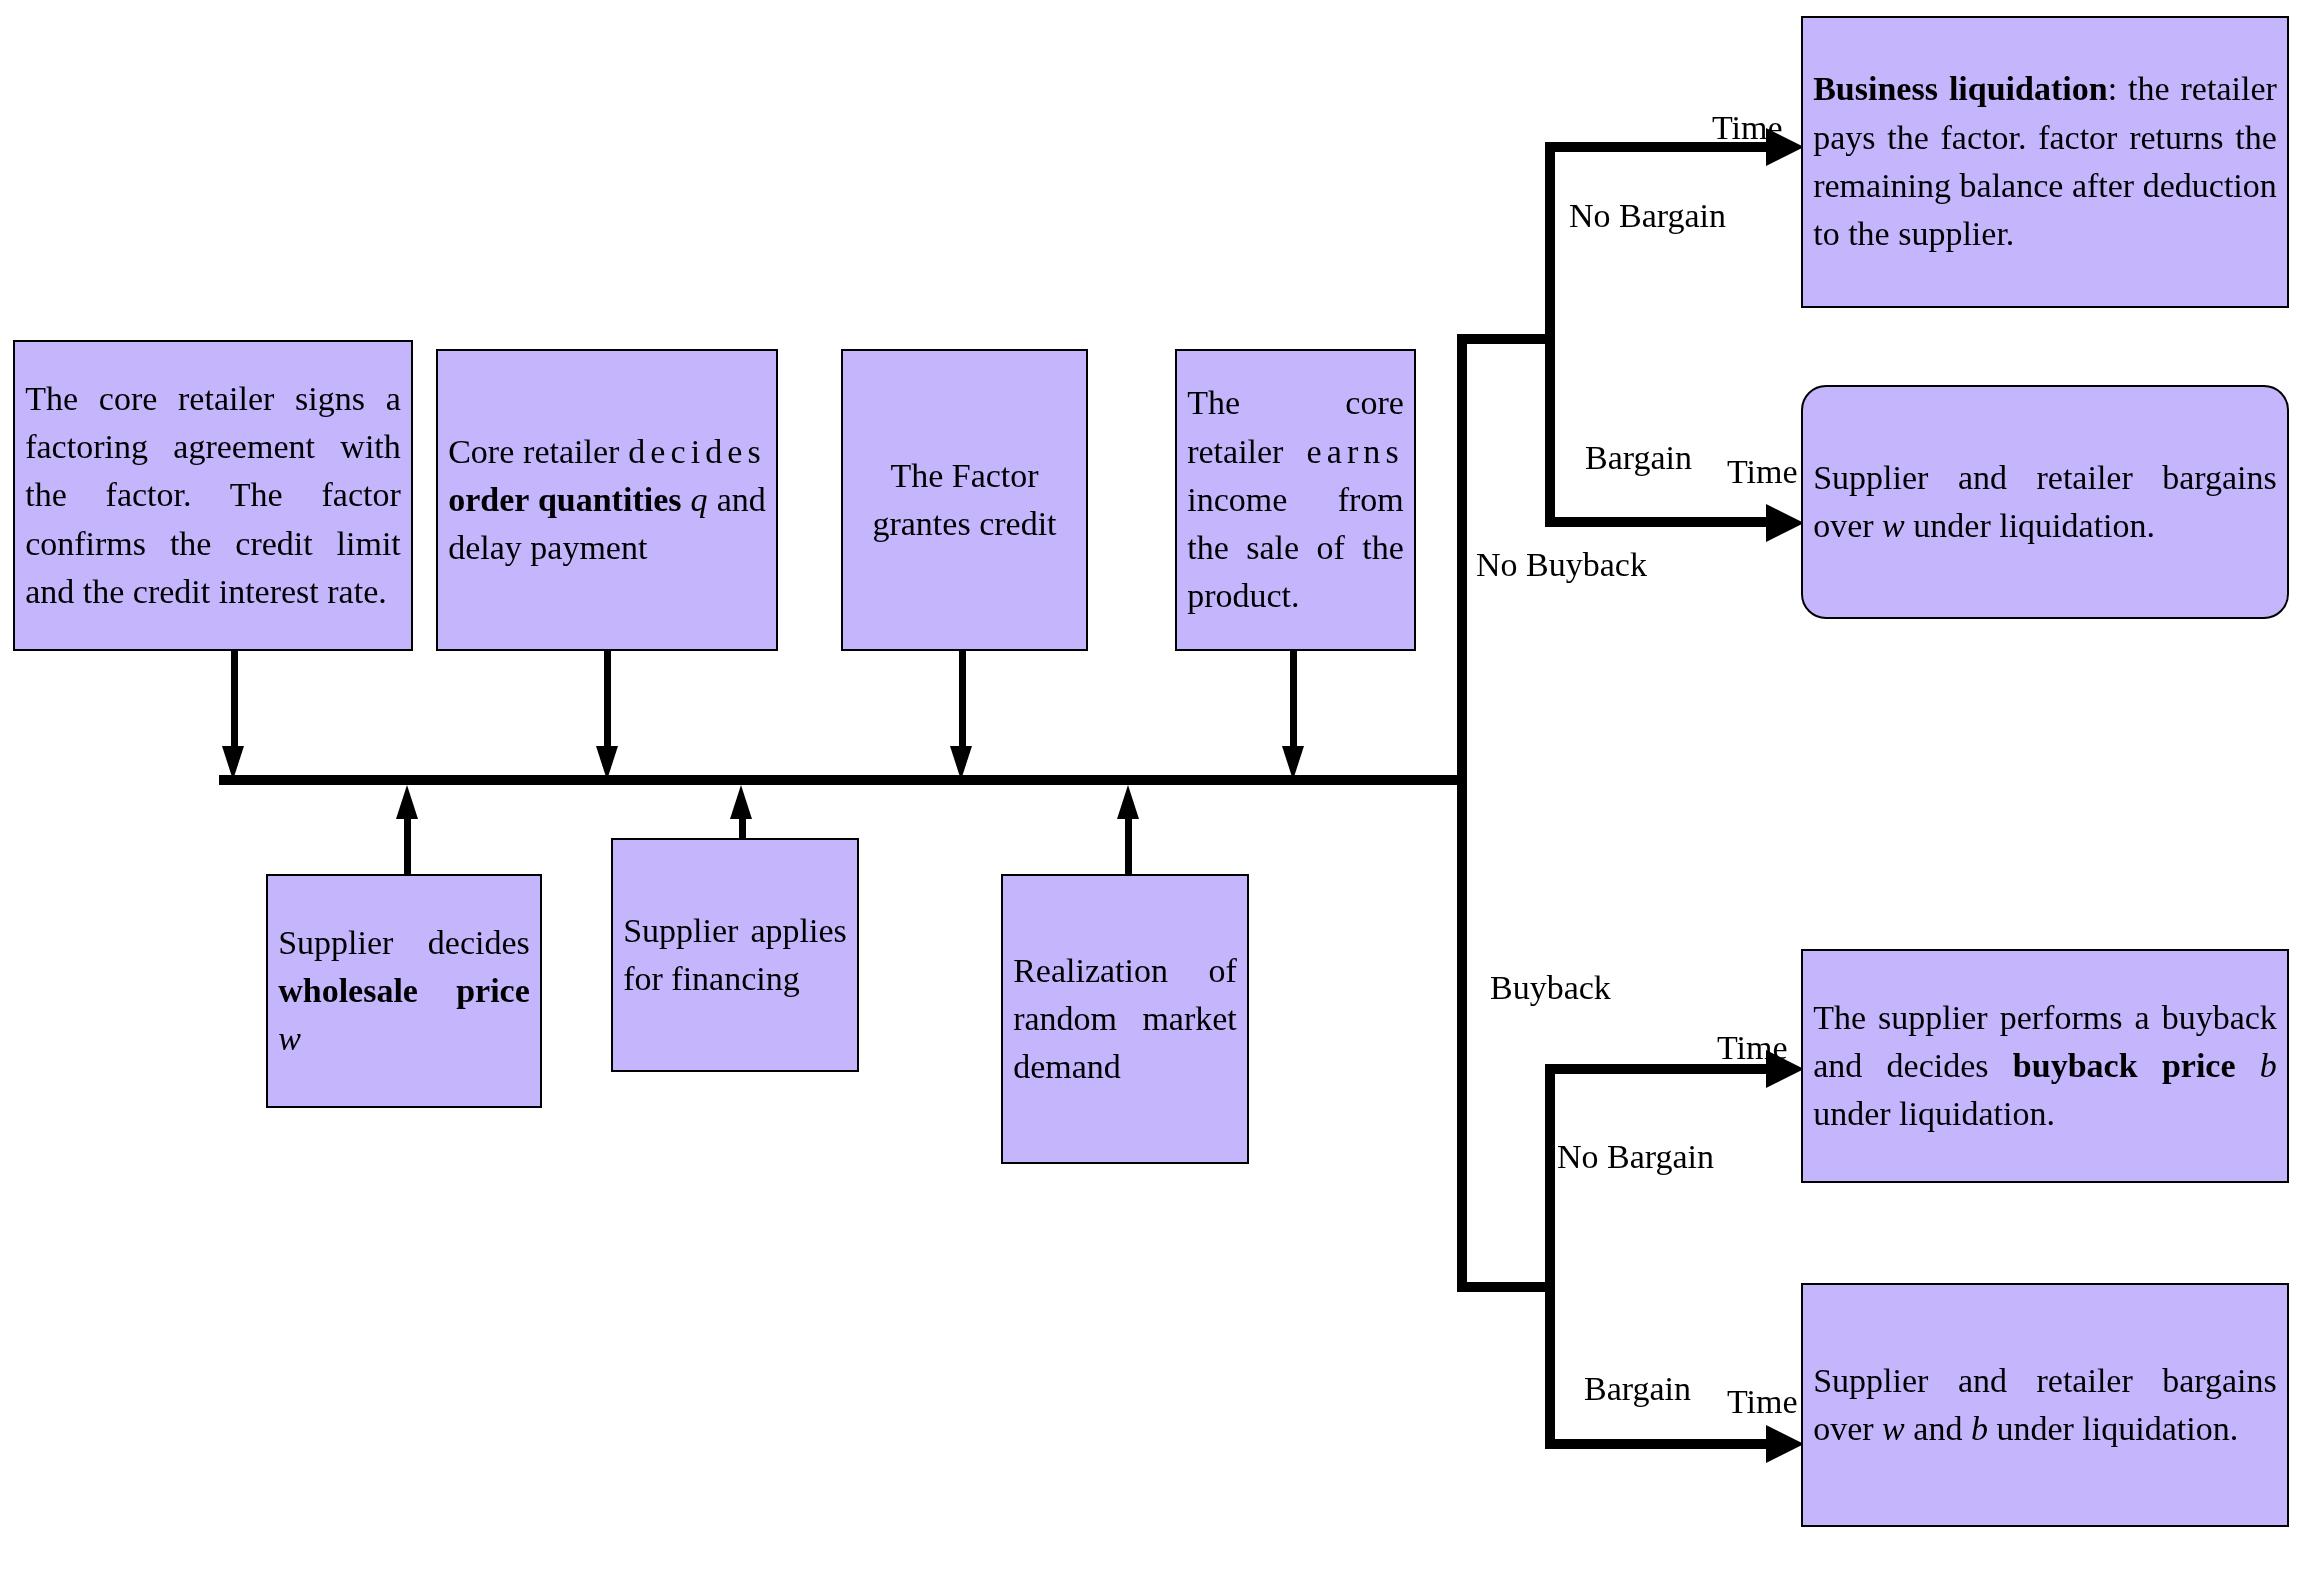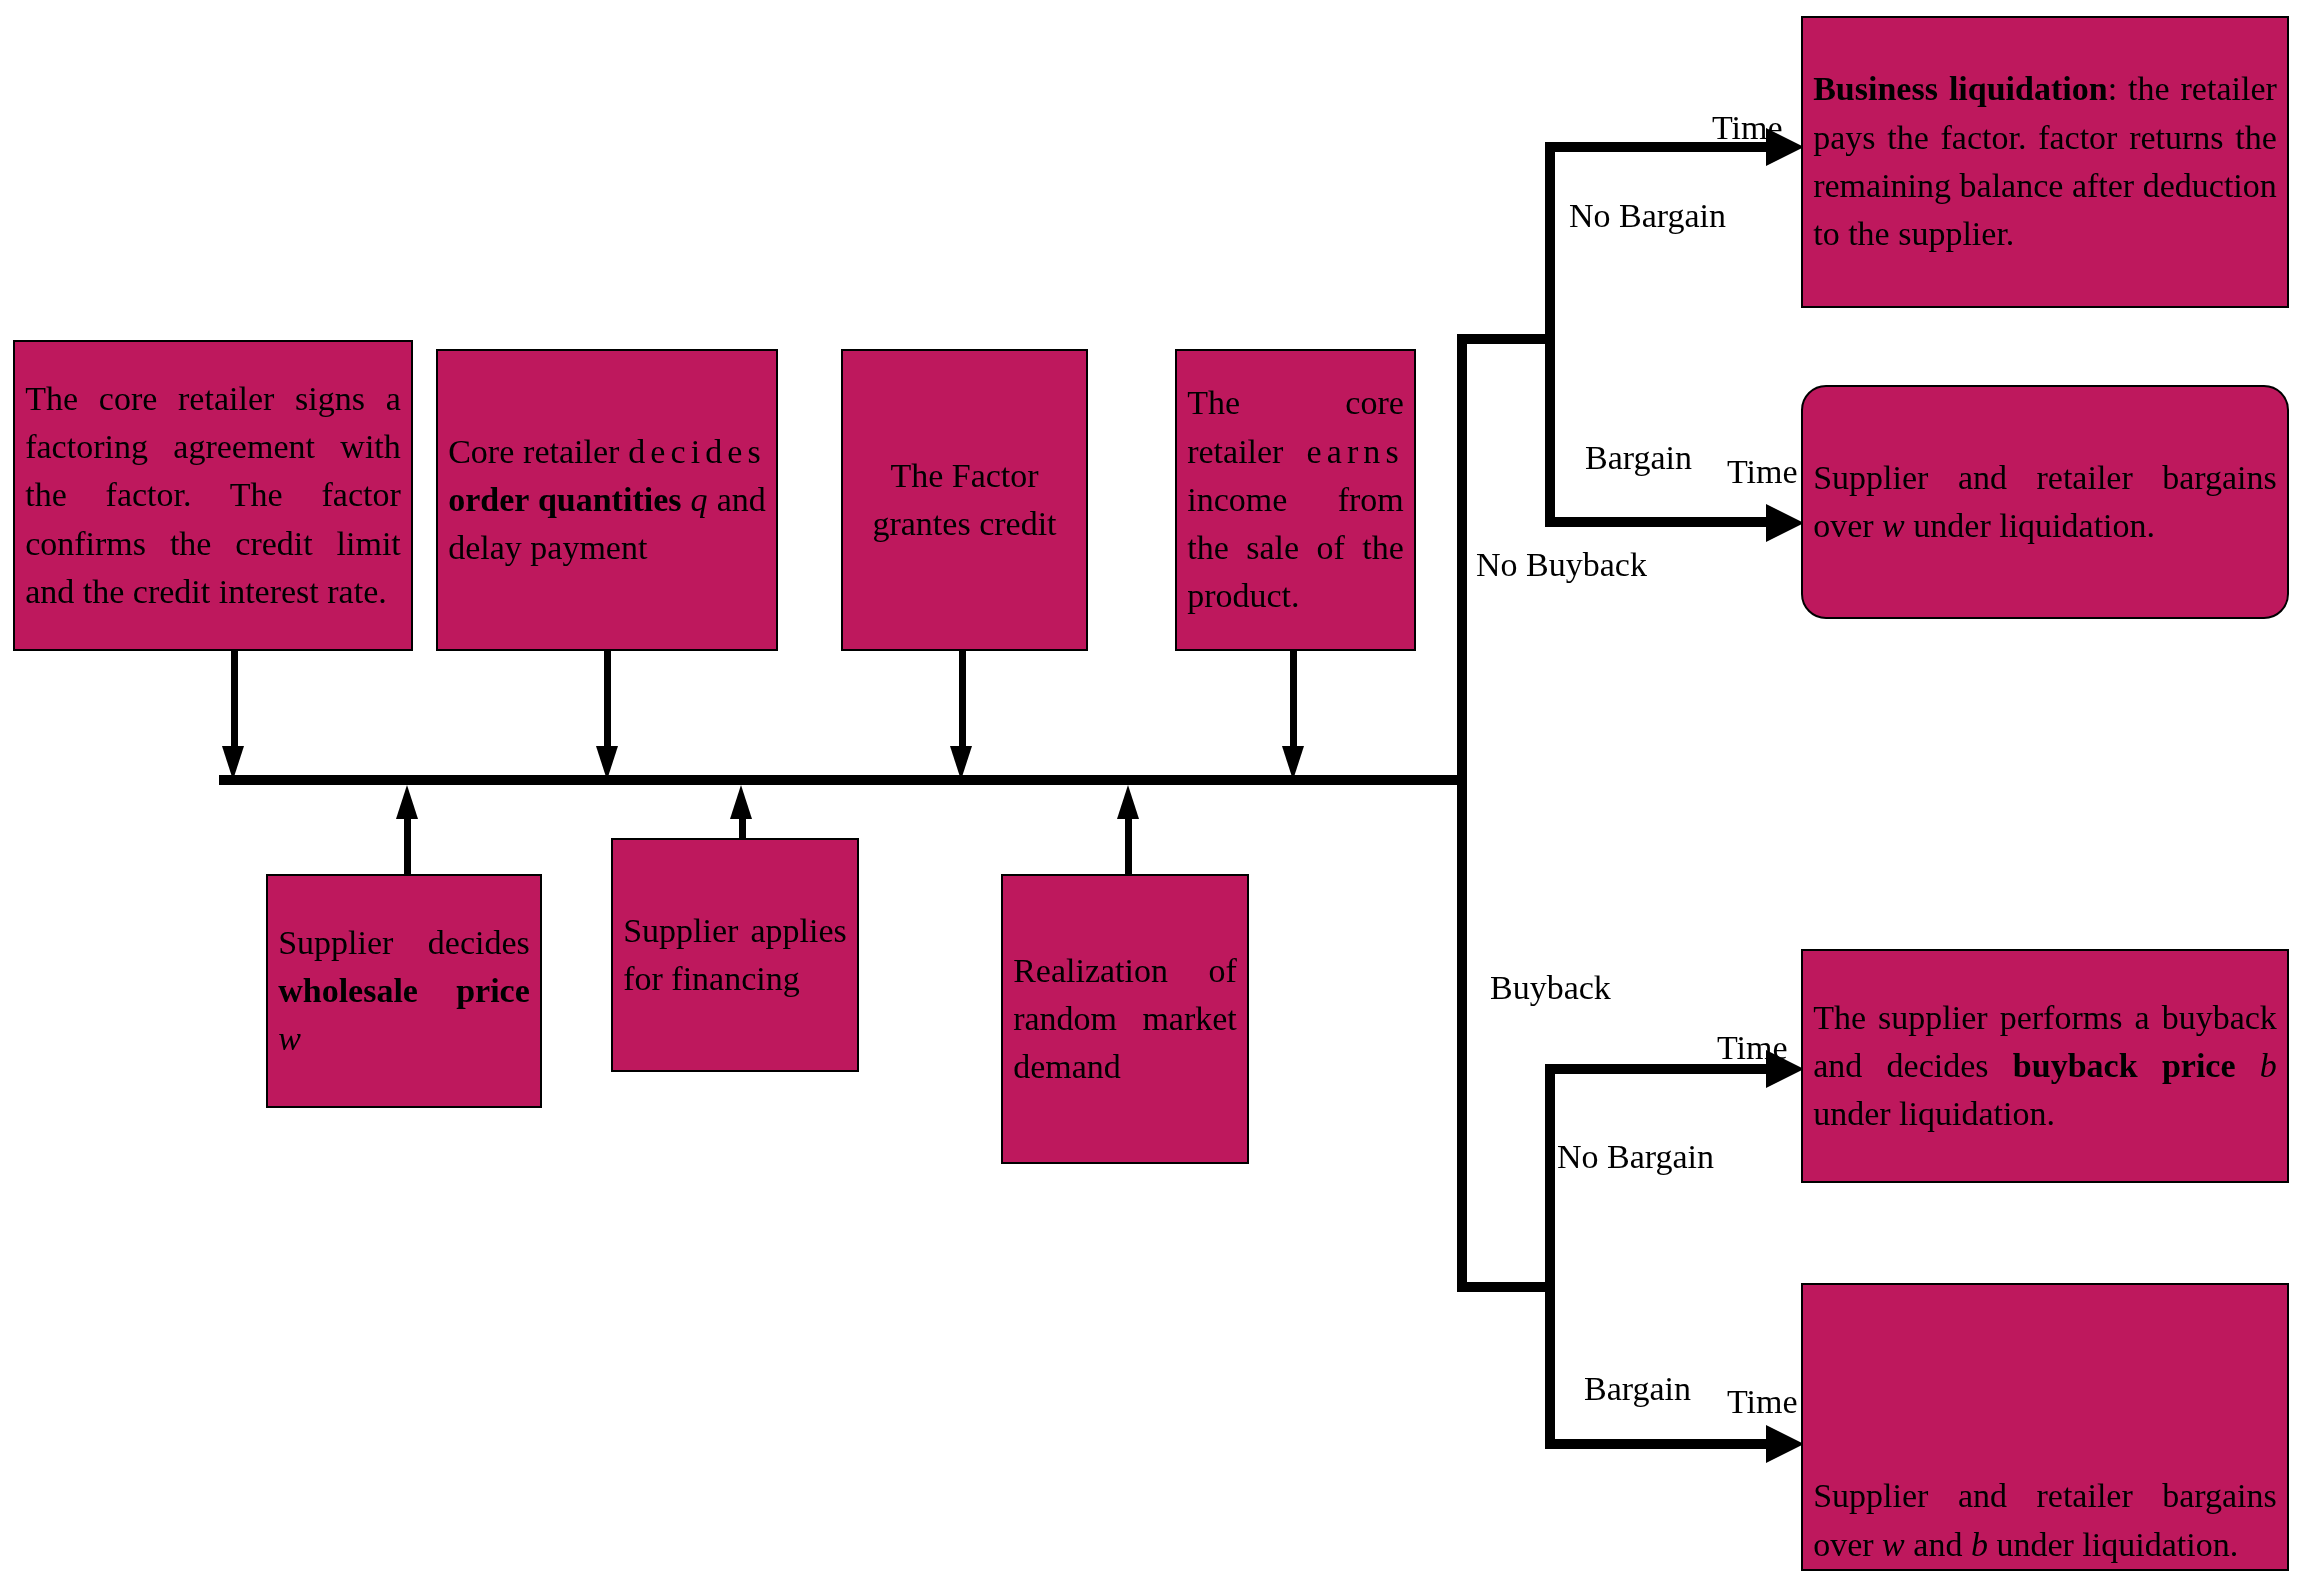--- a/index.html
+++ b/index.html
@@ -8,21 +8,21 @@
     width:2307px;height:1593px;
     background:#ffffff;
     font-family:"Liberation Serif","DejaVu Serif",serif;
     color:#000000;
     overflow:hidden;
   }
   .box{
     position:absolute;
     box-sizing:border-box;
     border:2.9px solid #000;
-    background:#be185d;
+    background:#c4b5fd;
     display:flex;
     align-items:center;
     justify-content:flex-start;
   }
   .box .inner{
     width:100%;
     padding:0 10.2px;
     font-size:34px;
     line-height:1.42;
   }
@@ -155,18 +155,18 @@
   </div>
 
   <div class="box just" style="left:1801px;top:385px;width:488px;height:234px;border-radius:25px;">
     <div class="inner"><span>Supplier and retailer bargains over </span><span class="mathvar">w</span><span> under liquidation.</span></div>
   </div>
 
   <div class="box just" style="left:1801px;top:949px;width:488px;height:234px;">
     <div class="inner"><span>The supplier performs a buyback and decides </span><span class="bold">buyback price</span><span> </span><span class="mathvar">b</span><span> under liquidation.</span></div>
   </div>
 
-  <div class="box just" style="left:1801px;top:1283px;width:488px;height:288px;align-items:flex-end;">
+  <div class="box just" style="left:1801px;top:1283px;width:488px;height:244px;">
     <div class="inner"><span>Supplier and retailer bargains over </span><span class="mathvar">w</span><span> and </span><span class="mathvar">b</span><span> under liquidation.</span></div>
   </div>
 
 </div>
 
 
 </body></html>

